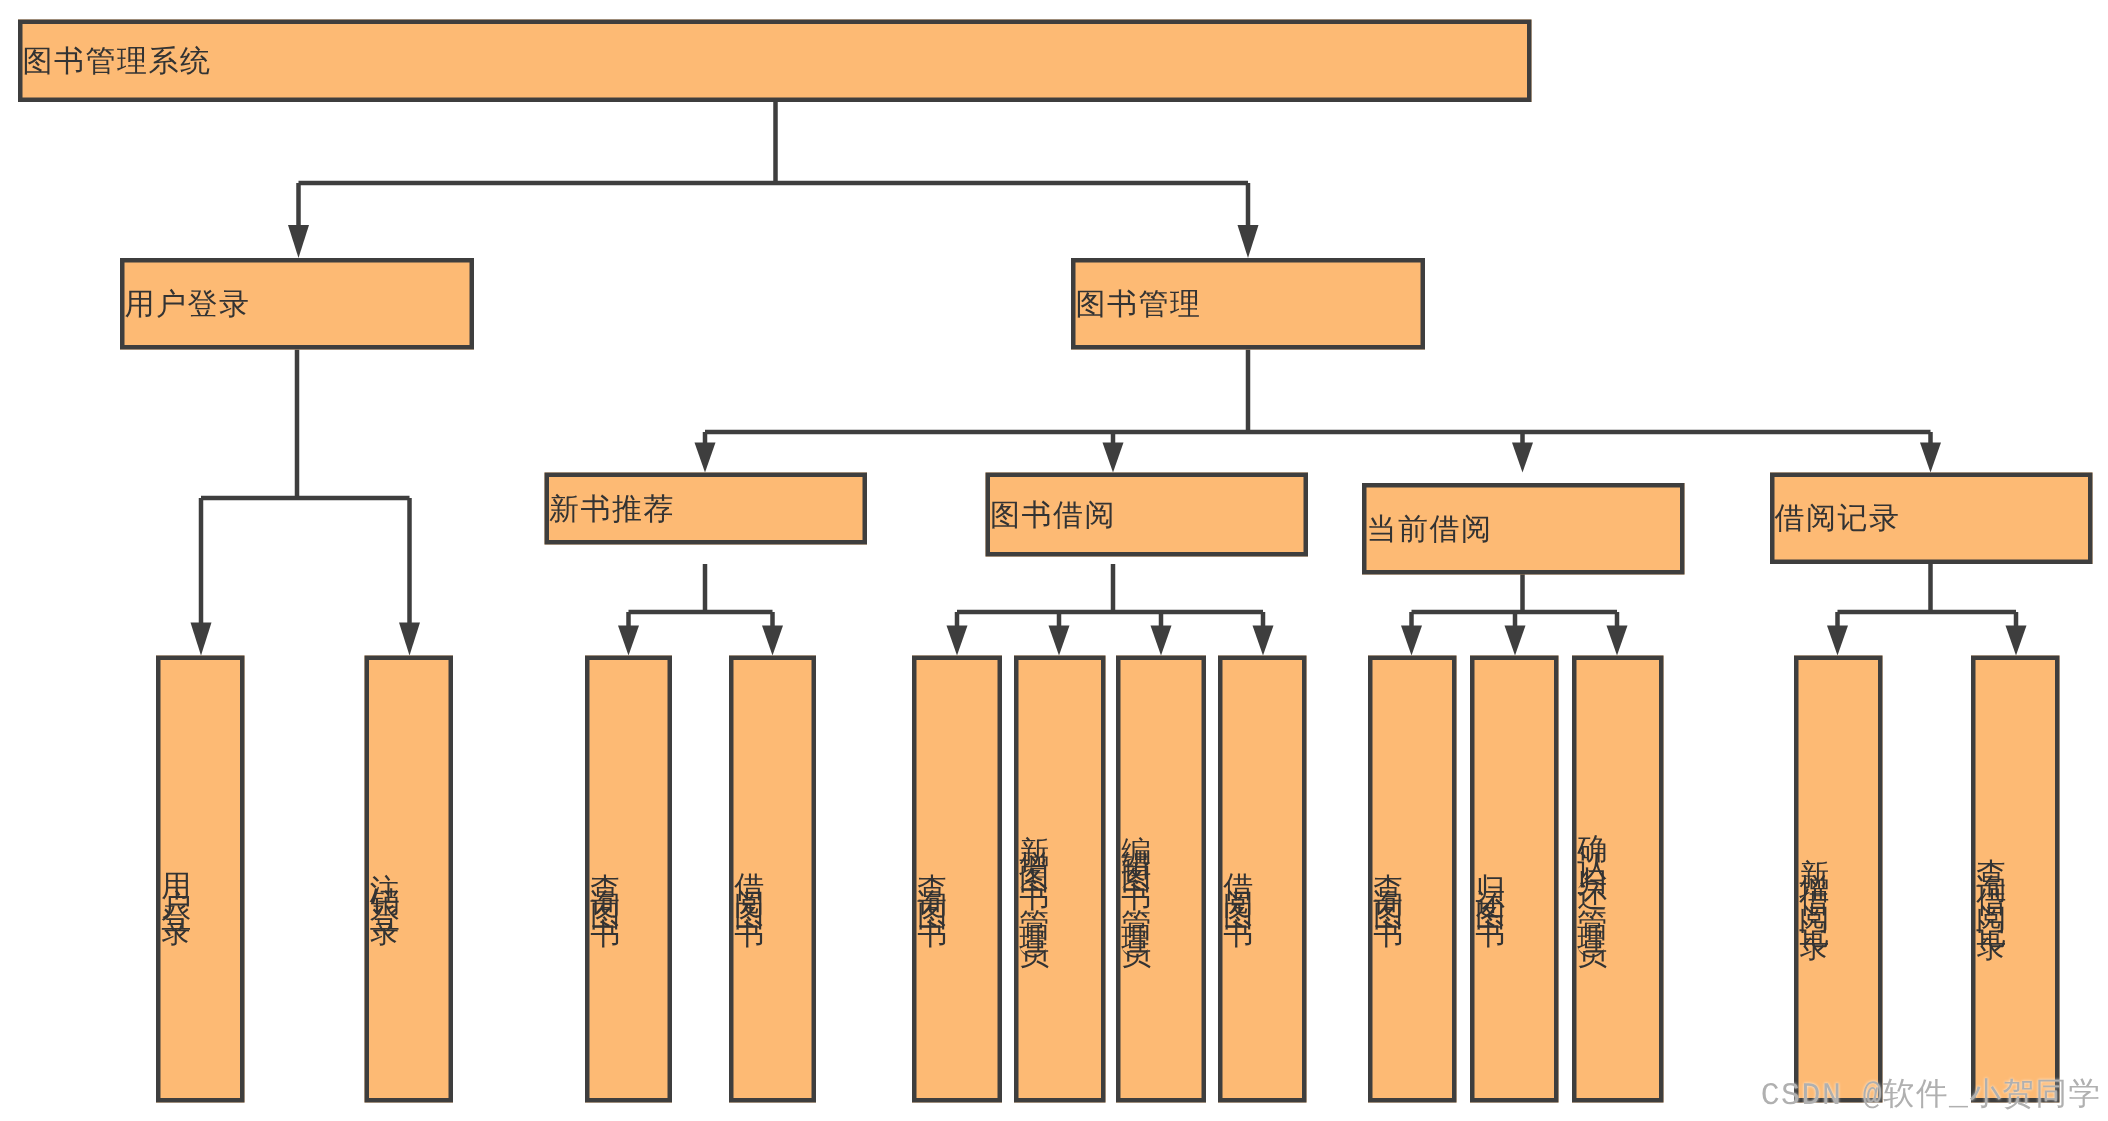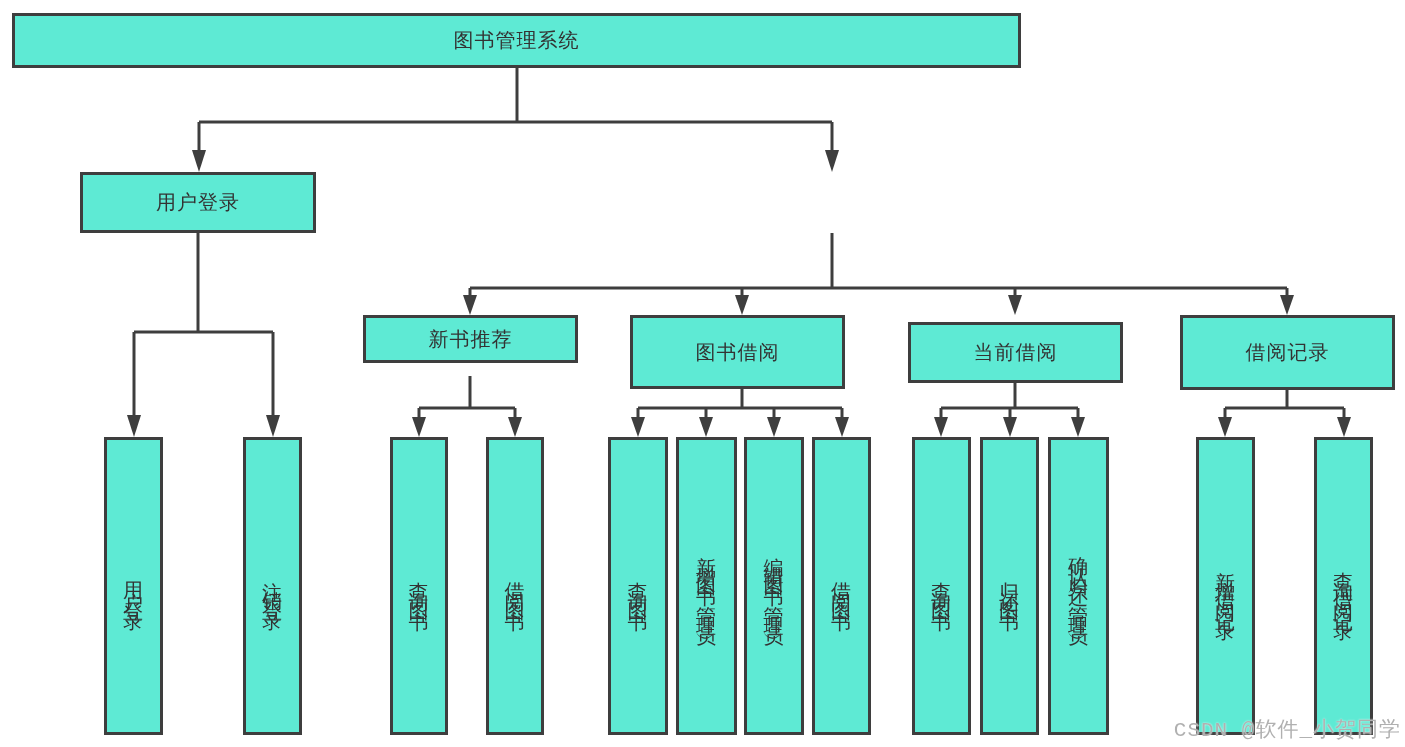--- a/index.html
+++ b/index.html
@@ -14,24 +14,24 @@
     position:relative;
     width:1405px;height:747px;
     background:var(--background);
     overflow:hidden;
   }
   .wires{position:absolute;left:0;top:0;z-index:1;}
   .wires path{stroke:var(--line);stroke-width:3;fill:none;}
   .wires polygon{fill:var(--line);stroke:none;}
   .box{
     position:absolute;z-index:2;
-    background:#5eead4;
+    background:#fdba74;
     border:3px solid var(--line);
     box-sizing:border-box;
-    display:flex;align-items:center;justify-content:center;
+    display:flex;align-items:center;justify-content:flex-start;
   }
   .box .lbl{
     font-size:20px;color:var(--text);
     letter-spacing:1px;white-space:nowrap;
   }
   .box.v .lbl{
     writing-mode:vertical-rl;
     text-orientation:mixed;
     letter-spacing:10px;
     line-height:1;
@@ -129,31 +129,34 @@
     </g>
   </svg>
 
   <div class="box" style="left:12px;top:13px;width:1009px;height:55px">
     <span class="lbl">图书管理系统</span>
   </div>
 
   <div class="box" style="left:80px;top:172px;width:236px;height:61px">
     <span class="lbl">用户登录</span>
   </div>
+  <div class="box" style="left:714px;top:172px;width:236px;height:61px">
+    <span class="lbl">图书管理</span>
+  </div>
 
   <div class="box" style="left:363px;top:315px;width:215px;height:48px">
     <span class="lbl">新书推荐</span>
   </div>
-  <div class="box" style="left:630px;top:315px;width:215px;height:74px">
+  <div class="box" style="left:657px;top:315px;width:215px;height:56px">
     <span class="lbl">图书借阅</span>
   </div>
   <div class="box" style="left:908px;top:322px;width:215px;height:61px">
     <span class="lbl">当前借阅</span>
   </div>
-  <div class="box" style="left:1180px;top:315px;width:215px;height:75px">
+  <div class="box" style="left:1180px;top:315px;width:215px;height:61px">
     <span class="lbl">借阅记录</span>
   </div>
 
   <div class="box v" style="left:104px;top:437px;width:59px;height:298px">
     <span class="lbl">用户登录</span>
   </div>
   <div class="box v" style="left:243px;top:437px;width:59px;height:298px">
     <span class="lbl">注销登录</span>
   </div>
 

